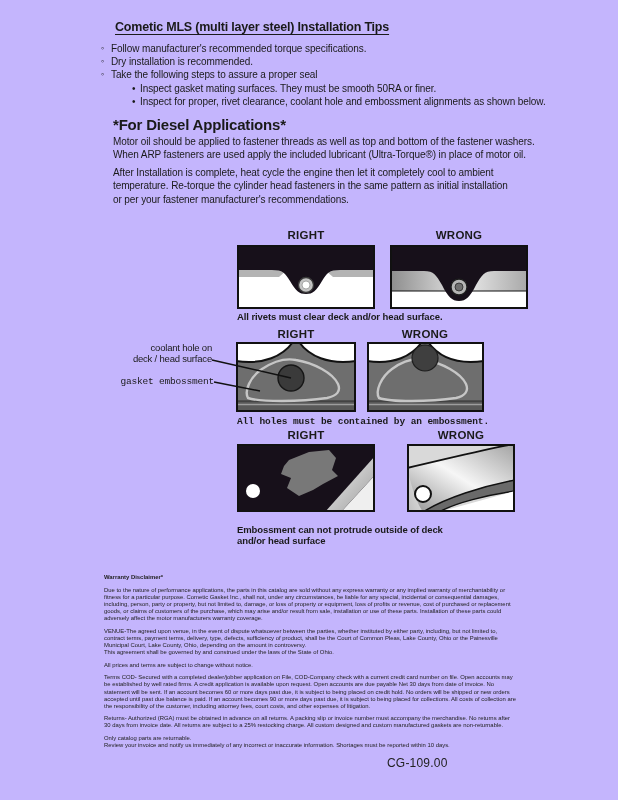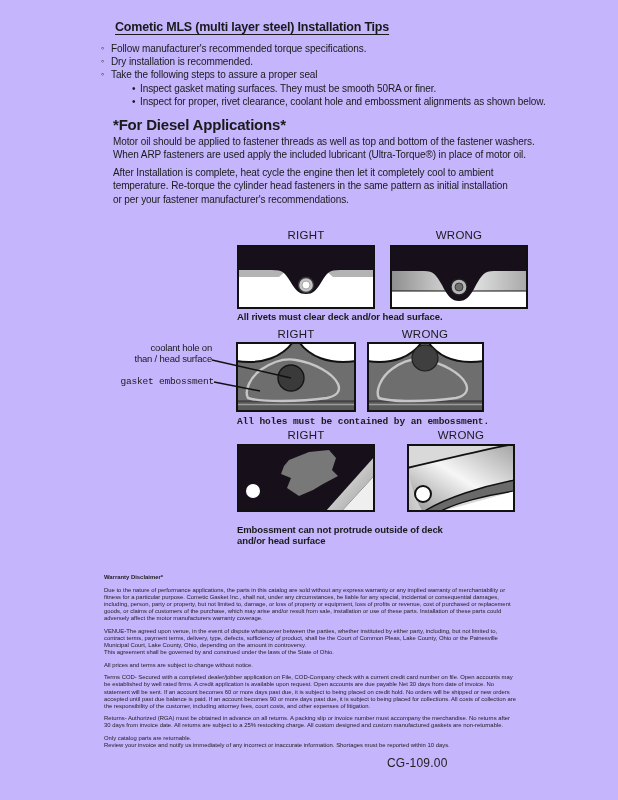--- a/index.html
+++ b/index.html
@@ -13,21 +13,21 @@
     left:115px;top:20px;font-size:12.5px;font-weight:bold;letter-spacing:-0.2px;
     text-decoration:underline;text-underline-offset:3px;
   }
   .bullets{left:101px;top:42px;font-size:10px;line-height:13.2px;letter-spacing:-0.1px;}
   .brow{display:flex;}
   .bmark{width:10px;font-size:9px;}
   .brow.sub{padding-left:31px;}
   .brow.sub .bmark{width:8px;font-size:10px;}
   .diesel-h{left:113px;top:116px;font-size:15px;font-weight:bold;letter-spacing:-0.2px;}
   .body-p{left:113px;font-size:10px;line-height:13.3px;letter-spacing:-0.1px;width:440px;}
-  .dg-head{top:0;font-size:11.5px;font-weight:normal;transform:translateX(-50%);letter-spacing:0.2px;}
+  .dg-head{top:0;font-size:11.5px;font-weight:bold;transform:translateX(-50%);letter-spacing:0.2px;}
   .caption{font-size:9.5px;font-weight:bold;letter-spacing:-0.1px;line-height:11px;}
   .lbl{font-size:9.5px;letter-spacing:-0.2px;line-height:11px;text-align:right;}
   .legal{left:104px;top:574px;width:414px;font-size:5.9px;line-height:1.2;color:#222;}
   .legal p{margin:0 0 5.5px 0;}
   .legal .lg-h{font-weight:bold;margin-bottom:6px;}
   .pagenum{left:387px;top:756px;font-size:12px;letter-spacing:0.2px;color:#222;}
   svg{display:block;}
 </style>
 </head>
 <body>
@@ -95,21 +95,21 @@
     <circle cx="69" cy="42" r="4" fill="#6f6f6f" stroke="#2a2a2a" stroke-width="0.8"></circle>
     <rect x="1" y="1" width="136" height="62" fill="none" stroke="#111111" stroke-width="2"></rect>
   </svg>
 
   <div class="abs caption" style="left:237px;top:311px;">All rivets must clear deck and/or head surface.</div>
 
   <div class="abs dg-head" style="left:296px;top:328px;">RIGHT</div>
   <div class="abs dg-head" style="left:425px;top:328px;">WRONG</div>
 
   <div class="abs lbl ml" style="left:104px;top:342px;width:108px;">coolant hole on
-than / head surface</div>
+deck / head surface</div>
   <div class="abs lbl" style="left:104px;top:376px;width:110px;font-family:Liberation Mono, monospace;">gasket embossment</div>
 
   <svg class="abs" style="left:236px;top:342px;" width="120" height="70" viewBox="0 0 120 70">
     <rect x="0" y="0" width="120" height="70" fill="#ffffff"></rect>
     <path d="M0,19 C28,23 47,14 57,0 L63,0 C73,14 92,23 120,19 V70 H0 Z" fill="#6e6e6e"></path>
     <path d="M0,19 C28,23 47,14 57,0" fill="none" stroke="#111" stroke-width="2"></path>
     <path d="M63,0 C73,14 92,23 120,19" fill="none" stroke="#111" stroke-width="2"></path>
     <rect x="0" y="59" width="120" height="11" fill="#595959"></rect>
     <line x1="0" y1="59" x2="120" y2="59" stroke="#2e2e2e" stroke-width="1"></line>
     <line x1="0" y1="62.5" x2="120" y2="62.5" stroke="#9d9d9d" stroke-width="1.4"></line>

